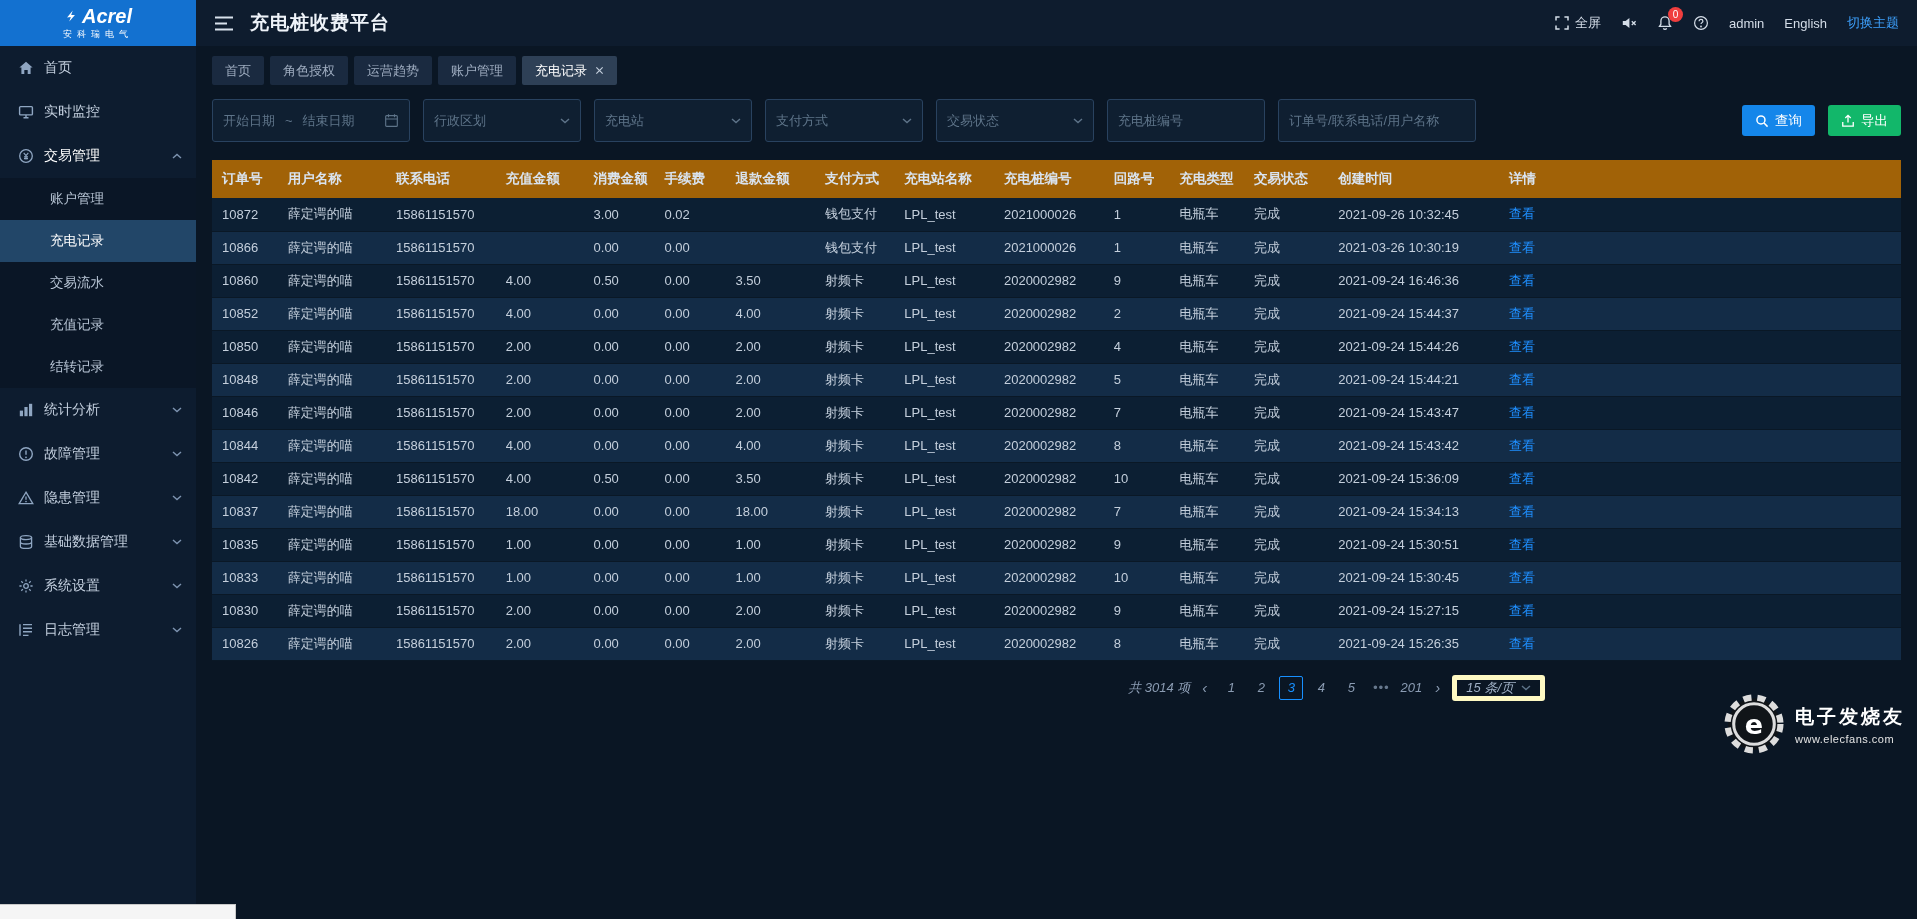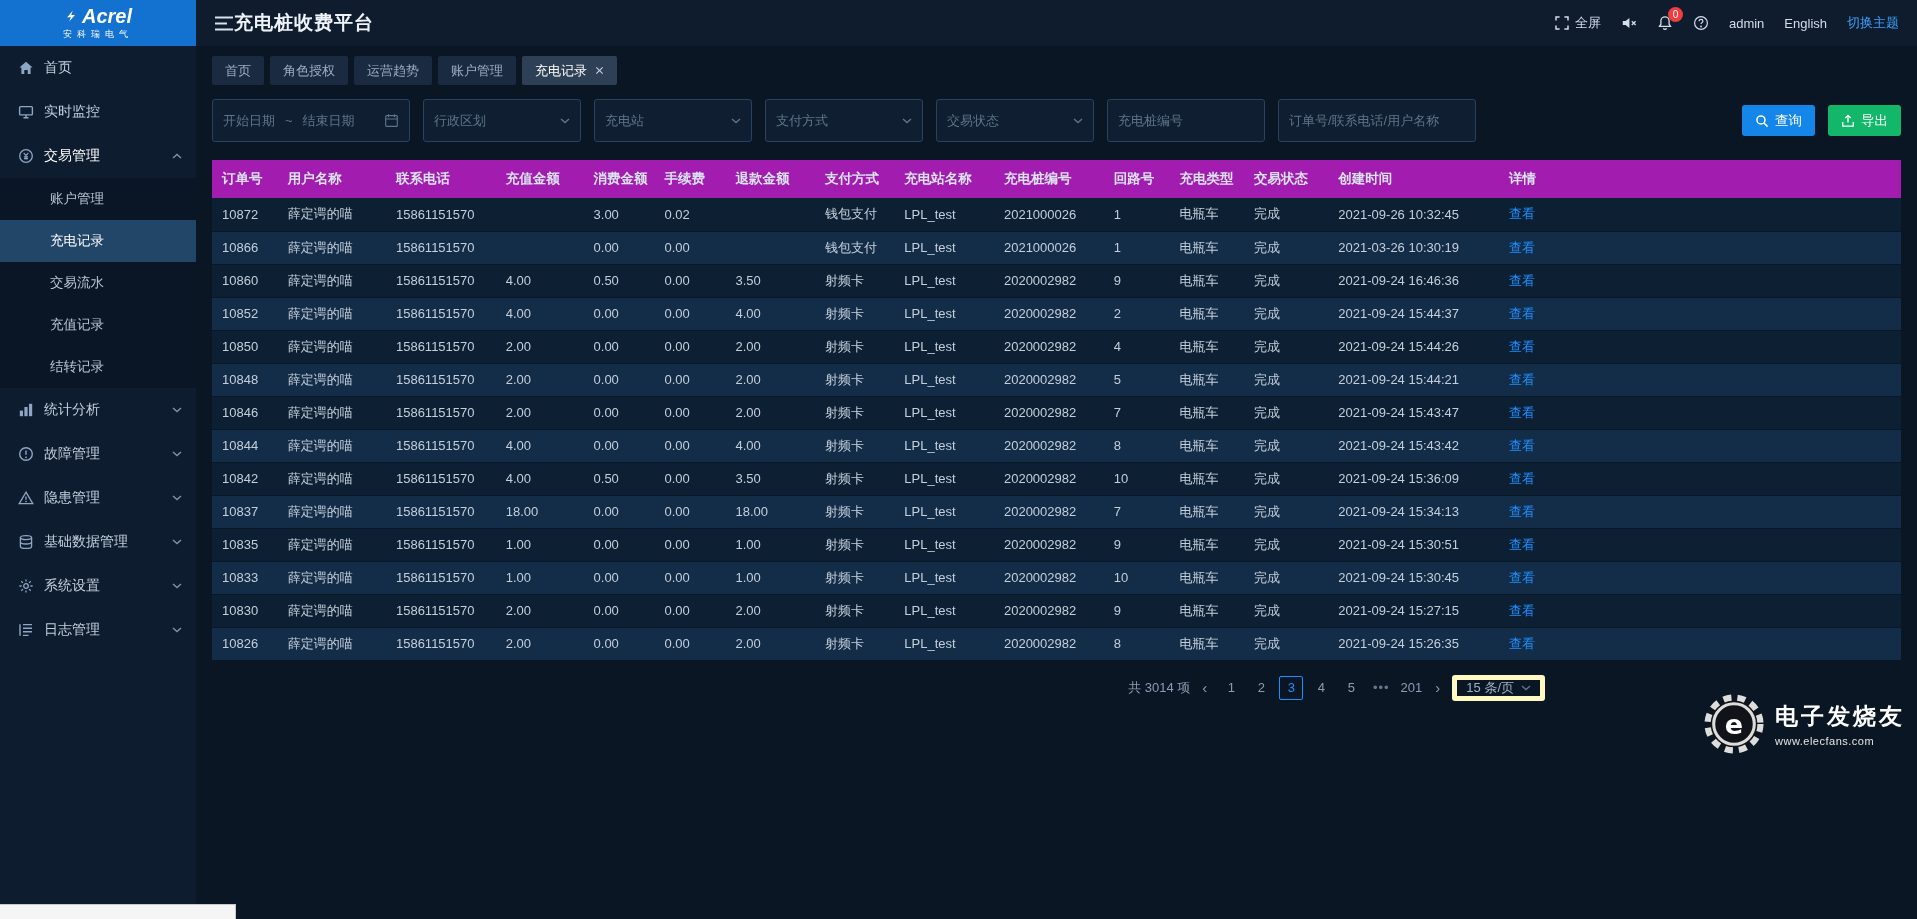--- a/index.html
+++ b/index.html
@@ -21,21 +21,21 @@
   .menu-item { height:44px; display:flex; align-items:center; gap:10px; padding:0 14px 0 18px; font-size:14px; color:#c3cfde; cursor:pointer; }
   .menu-item.open { color:#ffffff; }
   .mi-icon { width:16px; height:16px; color:#8fa6c2; flex-shrink:0; }
   .caret { margin-left:auto; width:10px; height:6px; color:#7d93b0; }
   .submenu { background:#0a1626; }
   .submenu-item { height:42px; display:flex; align-items:center; padding-left:50px; font-size:13.5px; color:#b9c6d6; cursor:pointer; }
   .submenu-item.active { background:#224668; color:#ffffff; }
 
   
   .main { flex:1; display:flex; flex-direction:column; min-width:0; }
-  .topbar { height:46px; background:#0e1c2e; display:flex; align-items:center; padding:16px 18px; flex-shrink:0; }
+  .topbar { height:46px; background:#0e1c2e; display:flex; align-items:center; gap:16px; padding:16px 18px; flex-shrink:0; }
   .hamburger { width:20px; height:15px; color:#d8e1ec; cursor:pointer; }
   .page-title { font-size:19px; font-weight:bold; color:#eef3f9; letter-spacing:1px; }
   .tb-right { margin-left:auto; display:flex; align-items:center; gap:20px; font-size:13px; color:#d4dde8; }
   .tb-item { display:flex; align-items:center; gap:5px; cursor:pointer; white-space:nowrap; }
   .tb-ic { width:16px; height:16px; color:#d4dde8; }
   .bell-wrap { position:relative; cursor:pointer; display:inline-flex; }
   .badge { position:absolute; top:-8px; right:-10px; background:#f03e3e; color:#fff; font-size:10px; min-width:15px; height:15px; line-height:15px; border-radius:8px; text-align:center; padding:0 3px; font-style:normal; }
   .theme-link { color:#3ea2ff; }
 
   
@@ -56,42 +56,42 @@
   input.finput.keyword { width:198px; }
   input.finput::placeholder { color:#5e7489; }
   .btn { height:31px; padding:0 13px; border-radius:3px; display:flex; align-items:center; gap:6px; font-size:13.5px; color:#ffffff; border:none; cursor:pointer; white-space:nowrap; }
   .btn .b-ic { width:14px; height:14px; color:#fff; }
   .btn-search { background:#1486ea; margin-left:auto; }
   .btn-export { background:#12b76a; }
 
   
   .table-wrap { padding:6px 16px 0; }
   table { width:100%; border-collapse:collapse; table-layout:fixed; }
-  thead th { background:#a21caf; color:#d9e3ef; font-size:13.5px; font-weight:bold; text-align:left; padding:10px 10px; white-space:nowrap; overflow:hidden; }
+  thead th { background:#a16207; color:#d9e3ef; font-size:13.5px; font-weight:bold; text-align:left; padding:10px 10px; white-space:nowrap; overflow:hidden; }
   tbody td { font-size:13px; color:#c4cfdc; padding:0 10px; height:33px; white-space:nowrap; overflow:hidden; vertical-align:middle; }
   tbody tr { border-bottom:1px solid #0a1826; }
   tbody tr:nth-child(odd)  { background:#0c1f33; }
   tbody tr:nth-child(even) { background:#132c47; }
   .view-link { color:#1f8fff; cursor:pointer; }
 
   
-  .pagination { display:flex; align-items:center; justify-content:flex-end; gap:10px; padding:14px 372px 0 0; font-size:13px; color:#8b9cb3; }
+  .pagination { display:flex; align-items:center; justify-content:flex-end; gap:10px; padding:14px 372px 0 0; font-size:13px; color:#8b9cb3;font-style:italic; }
   .pg-arrow { padding:0 2px; cursor:pointer; font-size:15px; line-height:1; }
   .page-list { display:inline-flex; gap:6px; align-items:center; }
   .pg-num { min-width:24px; height:24px; line-height:22px; text-align:center; cursor:pointer; border:1px solid transparent; border-radius:2px; }
   .pg-num.active { border-color:#1890ff; color:#1890ff; }
   .pg-num.pg-ellipsis { color:#67788d; letter-spacing:1px; }
   .pg-size { height:26px; border:5px solid #fef9c3; border-radius:3px; display:flex; align-items:center; gap:7px; padding:0 9px; cursor:pointer; color:#9fb0c5; white-space:nowrap; }
 
   
   .watermark { position:absolute; right:12px; top:692px; display:flex; align-items:center; gap:9px; }
   .wm-logo { width:64px; height:64px; display:inline-flex; }
   .wm-logo svg { width:100%; height:100%; display:block; }
   .wm-text { display:flex; flex-direction:column; color:#fff; }
-  .wm-title { font-size:23px; font-weight:bold; letter-spacing:3px; }
+  .wm-title { font-size:19px; font-weight:bold; letter-spacing:3px; }
   .wm-url { font-size:11px; color:#e4e4e4; letter-spacing:.5px; margin-top:3px; }
   .browser-status { position:absolute; left:0; bottom:0; width:236px; height:15px; background:#f5f5f5; border-top:1px solid #c9c9c9; border-right:1px solid #c9c9c9; }
 
   
   .svg-ic { display:inline-flex; align-items:center; justify-content:center; }
   .svg-ic svg { width:100%; height:100%; display:block; }
 </style>
 </head>
 <body>
 

